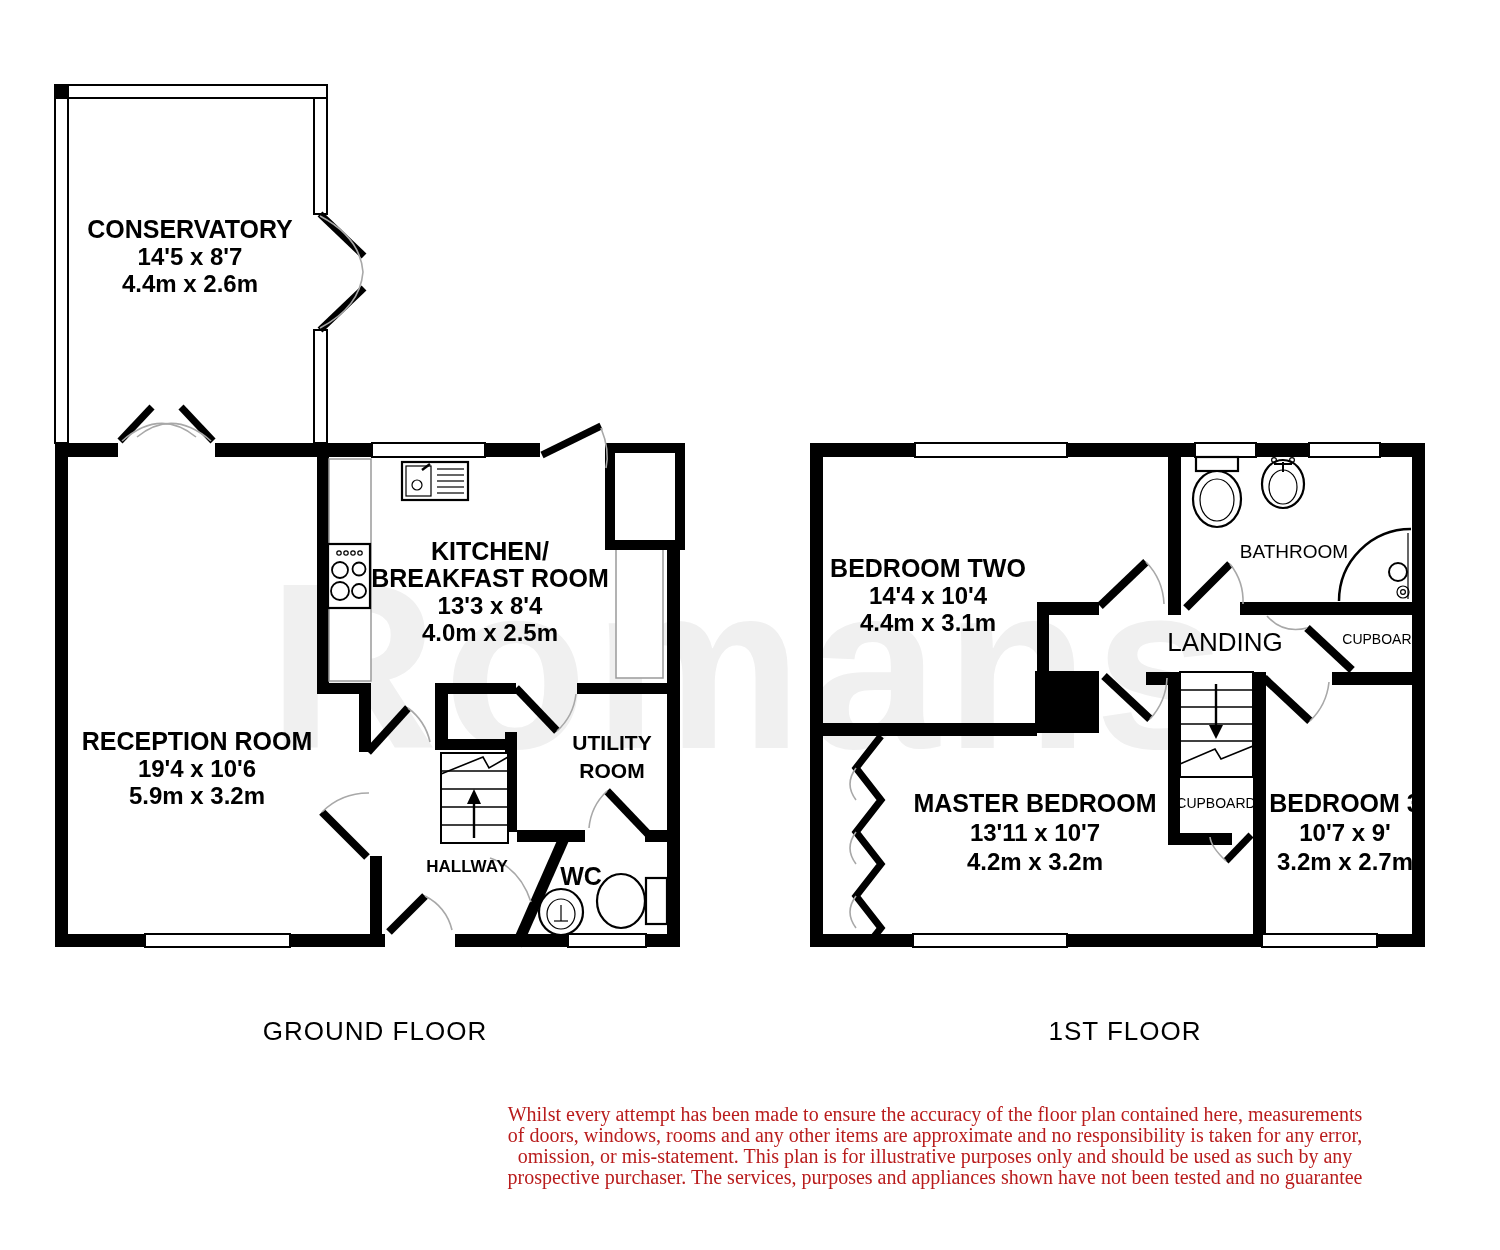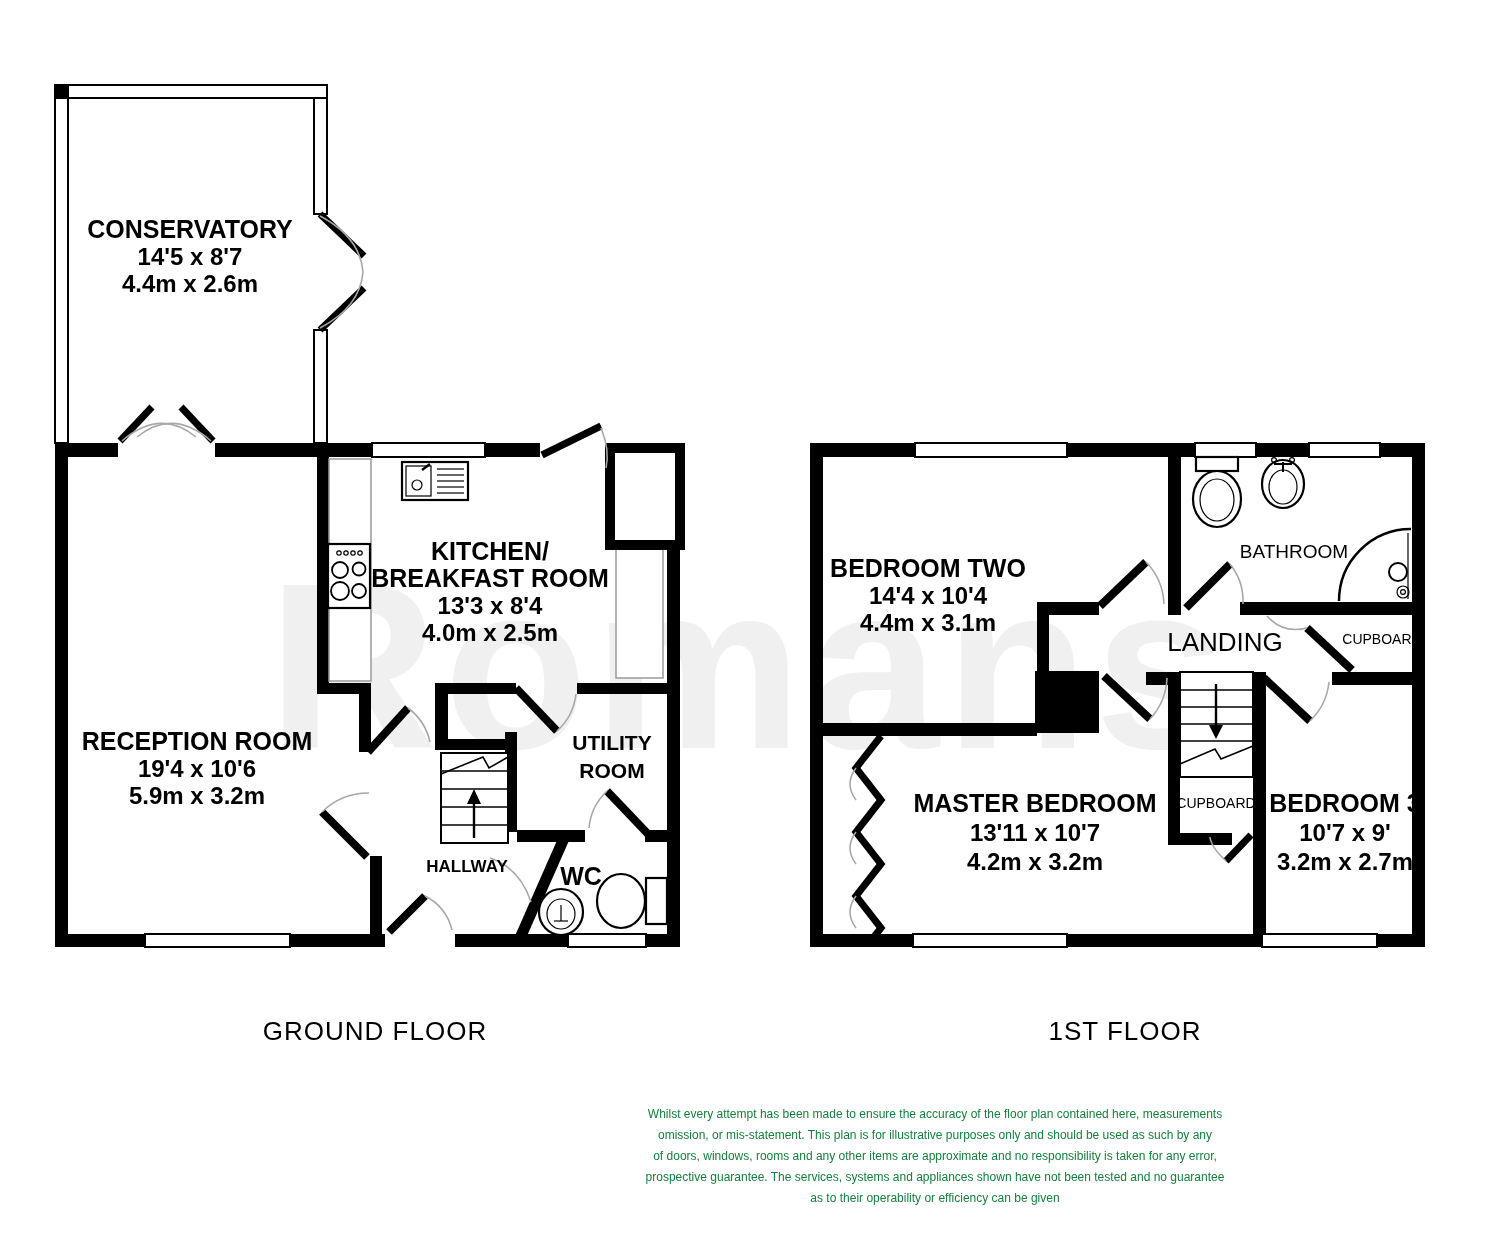--- a/index.html
+++ b/index.html
@@ -23,21 +23,21 @@
   .leaf-thin{stroke:#000;stroke-width:7;fill:none;}
   .arc{stroke:#a8a8a8;stroke-width:1.6;fill:none;}
   .fix{stroke:#000;stroke-width:2.2;fill:#fff;}
   .fix-thin{stroke:#000;stroke-width:1.2;fill:none;}
   .unit{stroke:#9a9a9a;stroke-width:1.5;fill:#fff;}
   .stairbox{stroke:#000;stroke-width:2;fill:#fff;}
   .tread{stroke:#000;stroke-width:1.6;}
   .brk{stroke:#000;stroke-width:1.6;fill:none;}
   .arrow{stroke:#000;stroke-width:2.4;}
   .disclaimer{position:absolute;left:450px;top:1104px;width:970px;text-align:center;
-              font-size:12px;line-height:21px;color:#15803d;}
+              font-size:20px;line-height:21px;color:#b91c1c;font-family:Liberation Serif, serif;}
 </style>
 </head>
 <body>
 
 <div class="stage">
 <svg width="1500" height="1250" viewBox="0 0 1500 1250">
 
   <text class="watermark" x="268" y="748">Romans</text>
 
   <g>
@@ -299,18 +299,17 @@
     <text class="room-dim" x="1345" y="841">10'7 x 9'</text>
     <text class="room-dim" x="1345" y="870">3.2m x 2.7m</text>
 
     <text class="floor-label" x="1125" y="1040">1ST FLOOR</text>
   </g>
 </svg>
 
 
 <div class="disclaimer">
   <div>Whilst every attempt has been made to ensure the accuracy of the floor plan contained here, measurements</div>
+  <div>of doors, windows, rooms and any other items are approximate and no responsibility is taken for any error,</div>
   <div>omission, or mis-statement. This plan is for illustrative purposes only and should be used as such by any</div>
-  <div>of doors, windows, rooms and any other items are approximate and no responsibility is taken for any error,</div>
-  <div>prospective guarantee. The services, systems and appliances shown have not been tested and no guarantee</div>
-  <div>as to their operability or efficiency can be given</div>
+  <div>prospective purchaser. The services, purposes and appliances shown have not been tested and no guarantee</div>
 </div>
 </div>
 
 </body></html>

